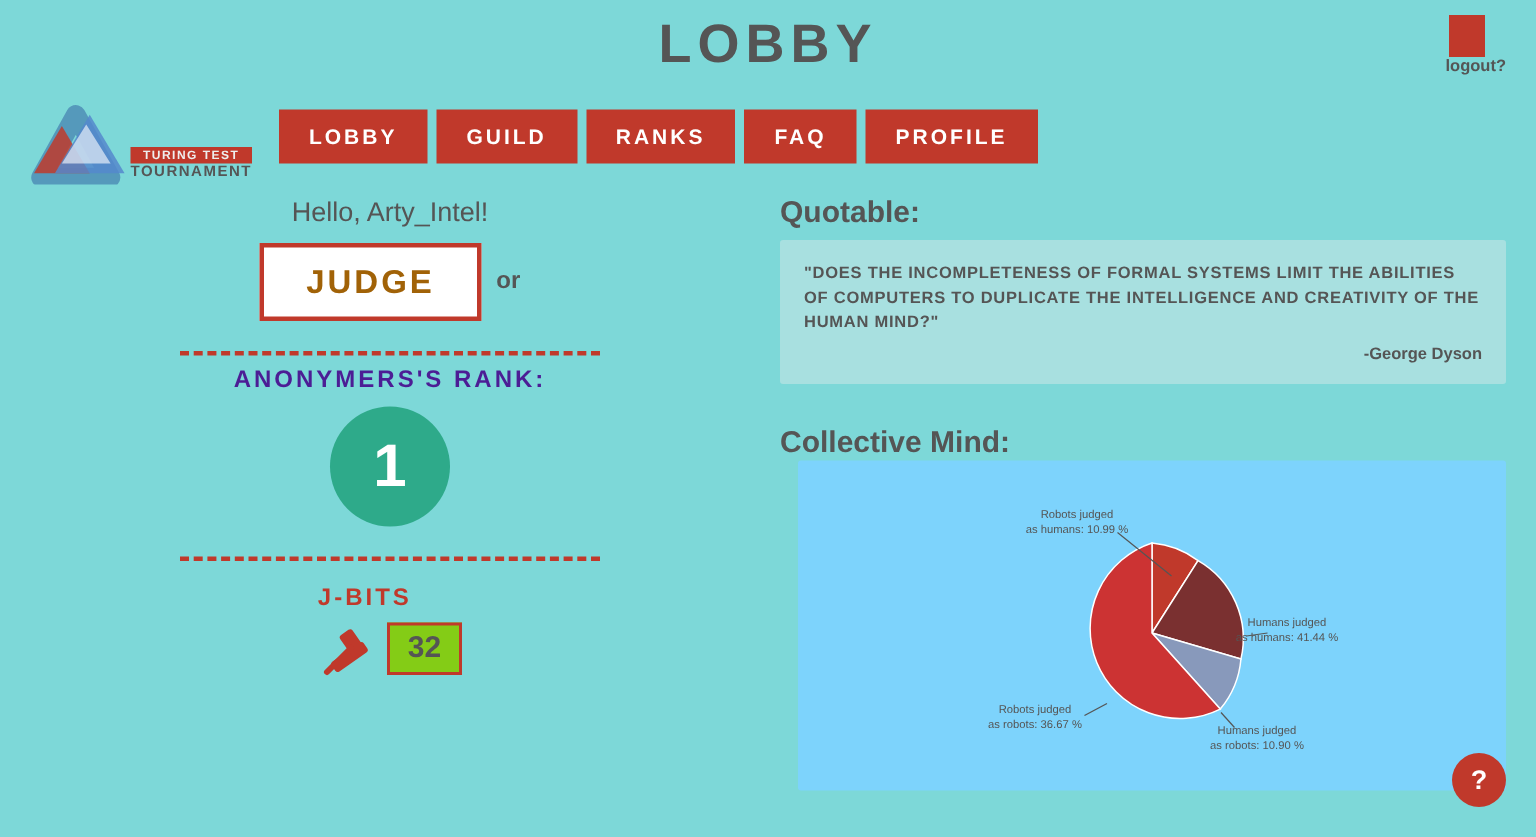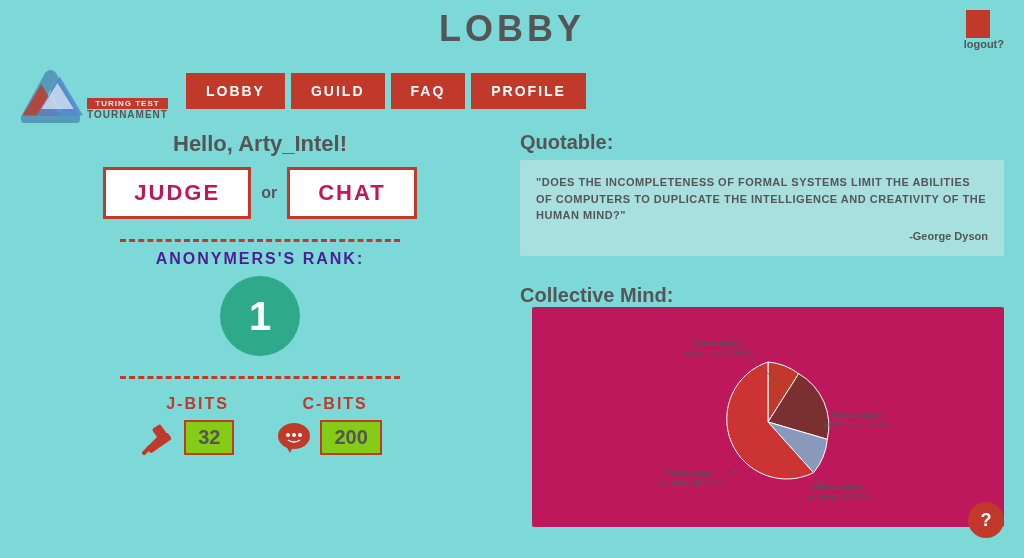--- a/index.html
+++ b/index.html
@@ -104,37 +104,37 @@
     }
 
     
     .left-panel {
       flex: 0 0 480px;
       display: flex;
       flex-direction: column;
       align-items: center;
     }
     .hello-text {
-      font-size: 22px;
-      font-weight: 700;
+      font-size: 18px;
+      font-weight: 400;
       color: #555;
       margin-bottom: 10px;
       font-family: Arial, sans-serif;
     }
 
     .action-buttons {
       display: flex;
       align-items: center;
       gap: 10px;
       margin-bottom: 12px;
     }
     .action-btn {
       background: white;
       border: 3px solid #c0392b;
-      color: #be185d;
+      color: #a16207;
       padding: 10px 28px;
       font-size: 22px;
       font-weight: 900;
       letter-spacing: 2px;
       cursor: pointer;
       font-family: 'Arial Black', Arial, sans-serif;
     }
     .or-text {
       font-size: 16px;
       color: #555;
@@ -182,21 +182,20 @@
       display: flex;
       flex-direction: column;
       align-items: flex-start;
     }
     .bits-label {
       font-size: 16px;
       font-weight: 900;
       color: #c0392b;
       letter-spacing: 2px;
       margin-bottom: 4px;
-      margin-left: 28px;
     }
     .bits-value-row {
       display: flex;
       align-items: center;
       gap: 6px;
     }
     .bits-icon {
       width: 40px;
       height: 40px;
     }
@@ -247,21 +246,21 @@
     .quote-author {
       font-size: 11px;
       font-weight: 900;
       color: #555;
       text-align: right;
       font-family: Arial, sans-serif;
     }
 
     .collective-section {}
     .collective-box {
-      background: #be185d;
+      background: #7dd3fc;
       padding: 10px;
       border-radius: 2px;
       height: 220px;
       position: relative;
       margin-left: 12px;
     }
 
     
     .pie-container {
       position: relative;
@@ -322,68 +321,53 @@
     <div style="display:flex; flex-direction:column; align-items:center; margin-left:-8px;margin-top:36px;">
       <span class="logo-text" style="position:relative;">
         <span class="turing" style="font-size:8px; color:#eee; letter-spacing:1px; background:#c0392b; padding:1px 4px; display:block; font-family:Arial,sans-serif; font-weight:bold;">TURING TEST</span>
         <span class="tournament" style="font-size:10px; color:#555; font-weight:900; letter-spacing:1px; display:block; font-family:'Arial Black',Arial,sans-serif;">TOURNAMENT</span>
       </span>
     </div>
   </div>
   <div class="nav-buttons">
     <button class="nav-btn">LOBBY</button>
     <button class="nav-btn">GUILD</button>
+    <button class="nav-btn">RANKS</button>
     <button class="nav-btn">FAQ</button>
     <button class="nav-btn">PROFILE</button>
   </div>
 </div>
 
 <div class="main-content">
 
   <div class="left-panel">
     <div class="hello-text">Hello, Arty_Intel!</div>
     <div class="action-buttons">
       <button class="action-btn">JUDGE</button>
       <span class="or-text">or</span>
-      <button class="action-btn">CHAT</button>
     </div>
     <div class="dashed-divider"></div>
     <div class="rank-label">ANONYMERS'S RANK:</div>
     <div class="rank-circle">
       <span class="rank-number">1</span>
     </div>
     <div class="dashed-divider"></div>
     <div class="bits-row">
       <div class="bits-section">
         <span class="bits-label">J-BITS</span>
         <div class="bits-value-row">
 
           <svg class="bits-icon" viewBox="0 0 40 40">
             <rect x="8" y="22" width="26" height="8" rx="2" fill="#c0392b" transform="rotate(-35 21 26)"></rect>
             <rect x="18" y="8" width="10" height="18" rx="2" fill="#c0392b" transform="rotate(-35 23 17)"></rect>
             <line x1="6" y1="36" x2="22" y2="20" stroke="#c0392b" stroke-width="4" stroke-linecap="round"></line>
           </svg>
           <div class="bits-box">32</div>
         </div>
       </div>
-      <div class="bits-section">
-        <span class="bits-label">C-BITS</span>
-        <div class="bits-value-row">
-
-          <svg class="bits-icon" viewBox="0 0 40 40">
-            <ellipse cx="20" cy="19" rx="16" ry="13" fill="#c0392b"></ellipse>
-            <polygon points="12,29 18,32 16,36" fill="#c0392b"></polygon>
-            <circle cx="14" cy="18" r="2" fill="white"></circle>
-            <circle cx="20" cy="18" r="2" fill="white"></circle>
-            <circle cx="26" cy="18" r="2" fill="white"></circle>
-            <path d="M14 23 Q20 27 26 23" stroke="white" stroke-width="1.5" fill="none"></path>
-          </svg>
-          <div class="bits-box">200</div>
-        </div>
-      </div>
     </div>
   </div>
 
   <div class="right-panel">
     <div class="quotable-section">
       <span class="section-title">Quotable:</span>
       <div class="quote-box">
         <div class="quote-text">"Does the incompleteness of formal systems limit the abilities of computers to duplicate the intelligence and creativity of the human mind?"</div>
         <div class="quote-author">-George Dyson</div>
       </div>

